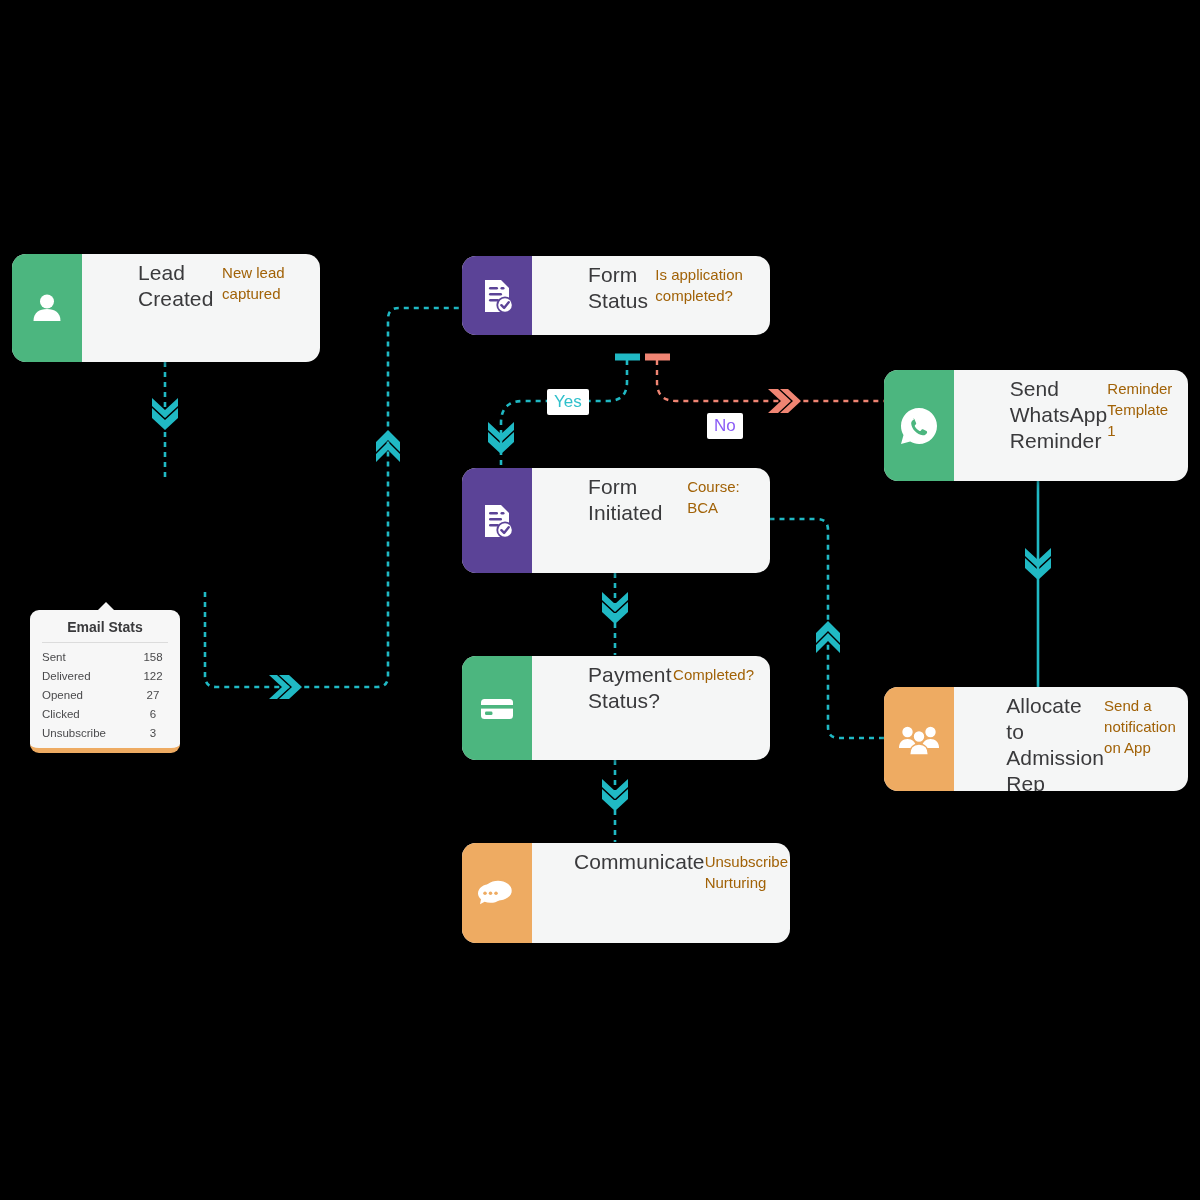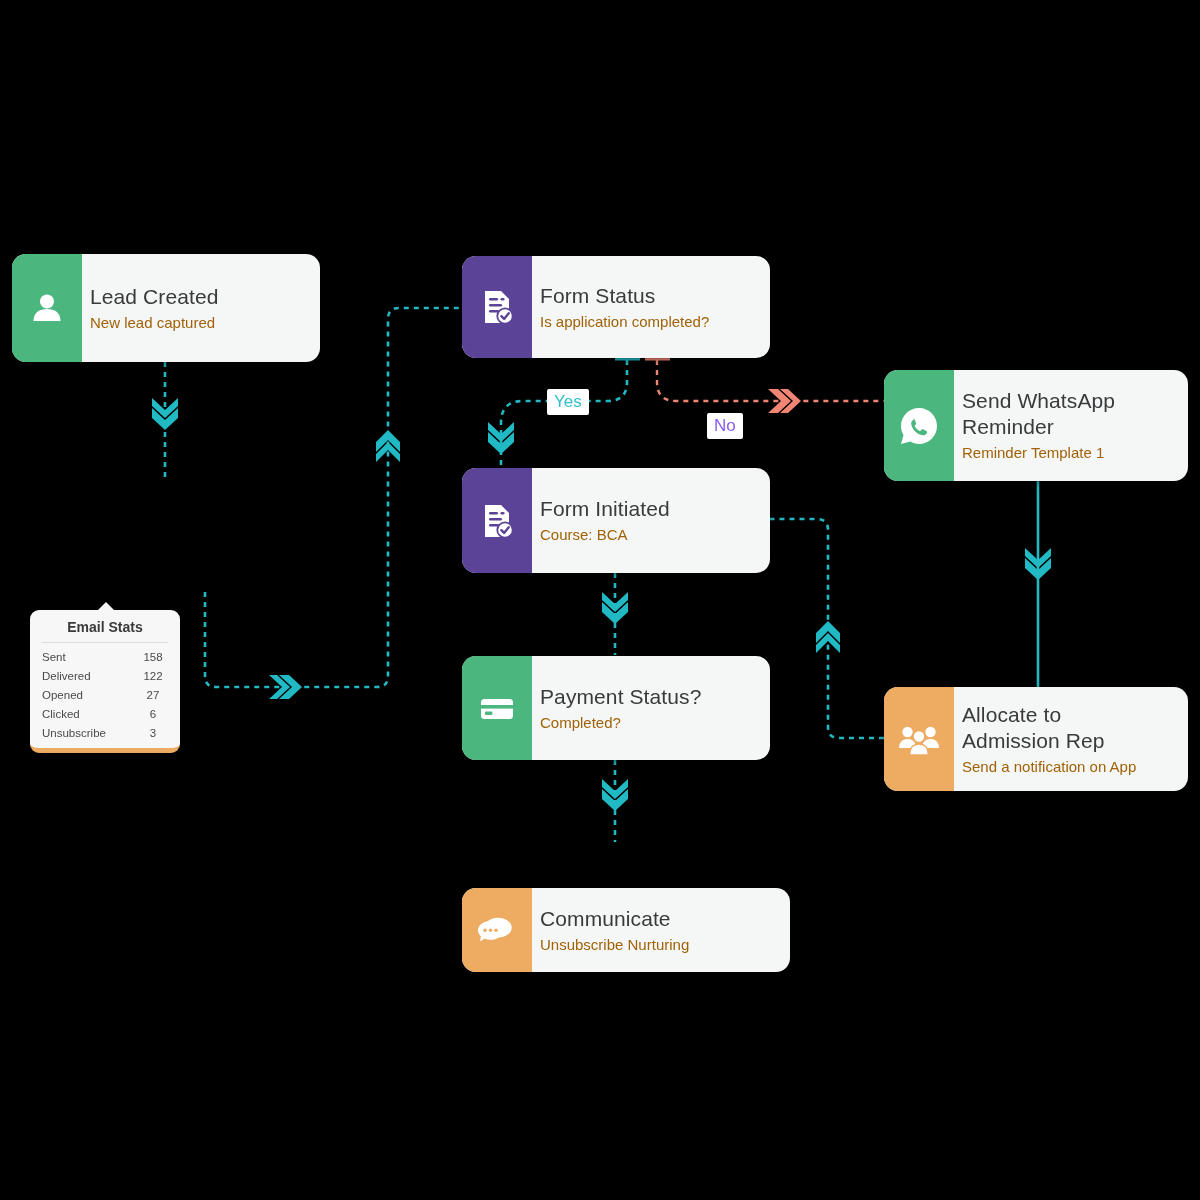--- a/index.html
+++ b/index.html
@@ -41,24 +41,25 @@
   .node-icon {
     flex: 0 0 auto;
     width: 70px;
     display: flex;
     align-items: center;
     justify-content: center;
   }
   .node-body {
     flex: 1 1 auto;
     display: flex;
-    flex-direction: column;
+    flex-direction: row;
     justify-content: center;
-    padding: 6px 16px 6px 8px;
+    padding: 6px 16px 6px 20px;
     min-width: 0;
+    margin-left: 36px;
   }
   .node-title {
     font-size: 21px;
     line-height: 26px;
     color: #3a3a3c;
     font-weight: 400;
     letter-spacing: .1px;
     white-space: pre-line;
   }
   .node-sub {
@@ -237,21 +238,21 @@
     <div class="stats-row">
       <span class="s-label">Clicked</span>
       <span class="s-value">6</span>
     </div>
     <div class="stats-row">
       <span class="s-label">Unsubscribe</span>
       <span class="s-value">3</span>
     </div>
   </div>
 
-  <div class="node" style="left:462px; top:256px; width:308px; height:102px;">
+  <div class="node" style="left:462px; top:256px; width:308px; height:79px;">
     <div class="node-icon fill-purple">
       <span>
         <svg width="44" height="44" viewBox="0 0 44 44">
           <path d="M10 6 h16 l8 8 v24 h-24 z" fill="#ffffff"></path>
           <rect x="14" y="13" width="9" height="2.6" rx="1.3" fill="#5b4397"></rect>
           <rect x="25.5" y="13" width="4" height="2.6" rx="1.3" fill="#5b4397"></rect>
           <rect x="14" y="19" width="13" height="2.6" rx="1.3" fill="#5b4397"></rect>
           <rect x="14" y="25" width="10" height="2.6" rx="1.3" fill="#5b4397"></rect>
           <circle cx="30" cy="31" r="8.6" fill="#5b4397"></circle>
           <circle cx="30" cy="31" r="6.8" fill="#ffffff"></circle>
@@ -334,21 +335,21 @@
         </svg>
       </span>
     </div>
     <div class="node-body">
       <div class="node-title">Allocate to
 Admission Rep</div>
       <div class="node-sub">Send a notification on App</div>
     </div>
   </div>
 
-  <div class="node" style="left:462px; top:888px; width:328px; height:84px;">
+  <div class="node" style="left:462px; top:843px; width:328px; height:100px;">
     <div class="node-icon fill-orange">
       <span>
         <svg width="46" height="44" viewBox="0 0 46 44">
           <path d="M24 9 C16 9 9.5 13.8 9.5 19.7 c0 2.6 1.3 5 3.4 6.8 l-1.1 5.6 5.3-2.8 c2 0.7 4.4 1.1 6.9 1.1 8 0 14.5-4.8 14.5-10.7 S32 9 24 9 Z" fill="#ffffff" stroke="#eeab62" stroke-width="1.6"></path>
           <path d="M16.5 13 C9.6 13 4 17.2 4 22.3 c0 2.3 1.1 4.4 3 6 l-1 4.9 4.6-2.4 c1.8 0.6 3.8 1 5.9 1 6.9 0 12.5-4.2 12.5-9.4 S23.4 13 16.5 13 Z" fill="#ffffff"></path>
           <circle cx="11" cy="22.2" r="1.75" fill="#eeab62"></circle>
           <circle cx="16.5" cy="22.2" r="1.75" fill="#eeab62"></circle>
           <circle cx="22" cy="22.2" r="1.75" fill="#eeab62"></circle>
         </svg>
       </span>

